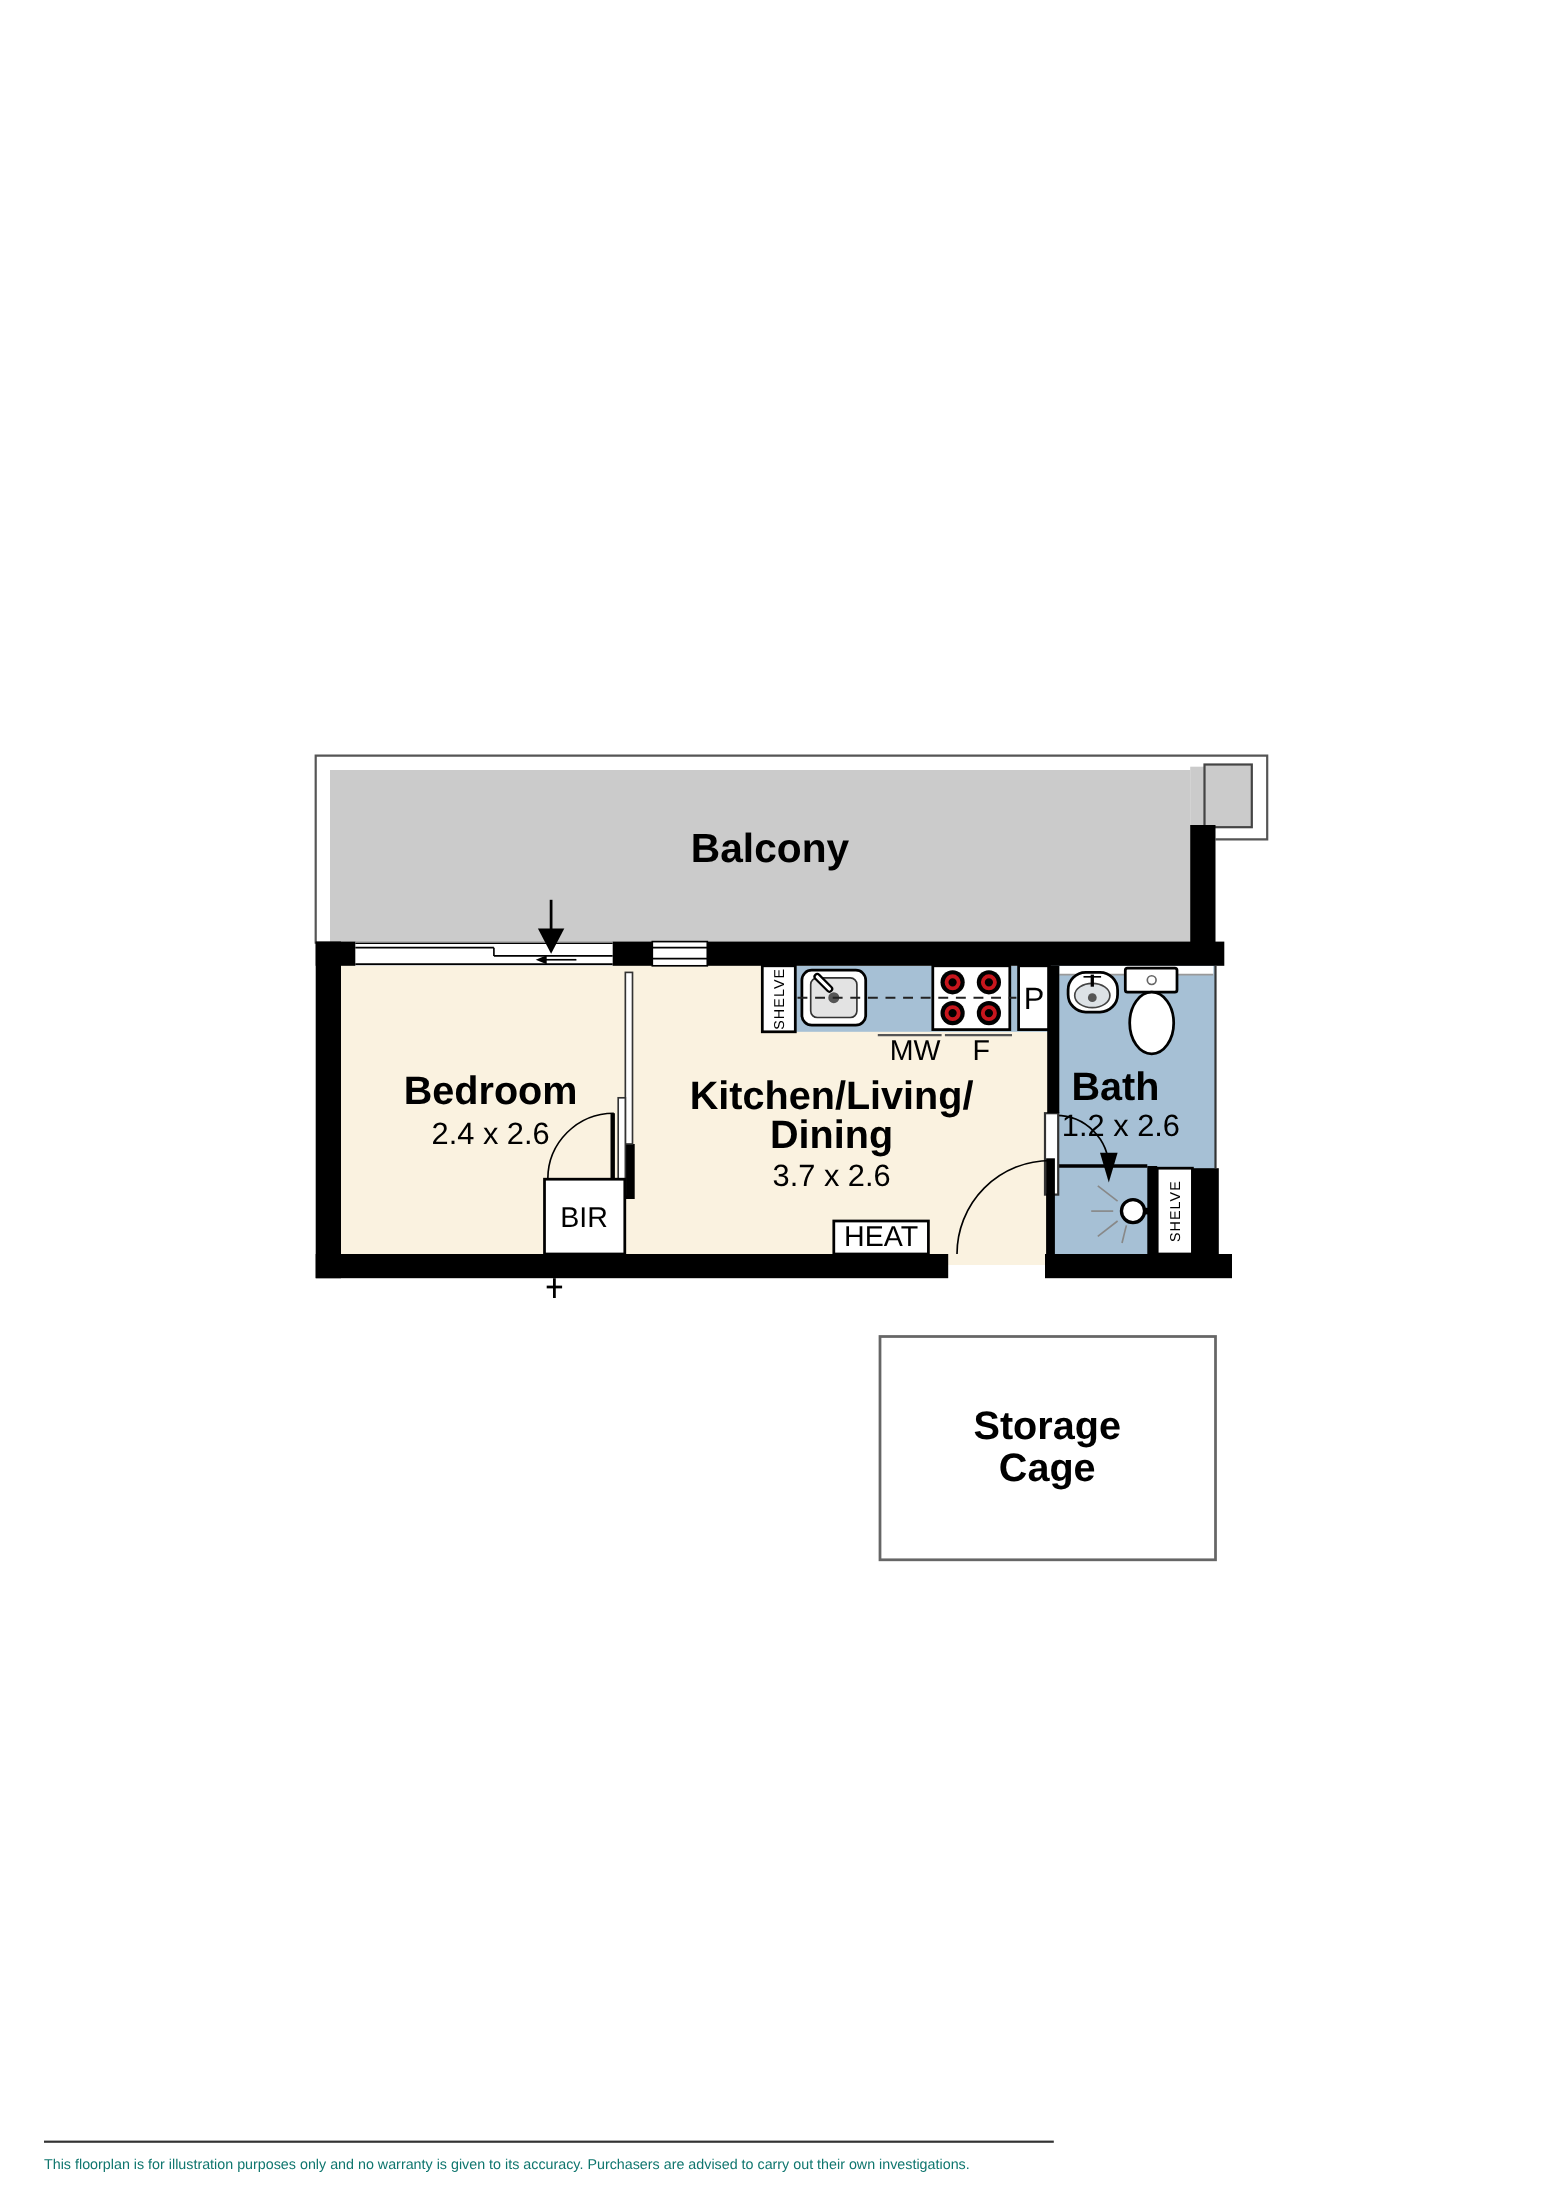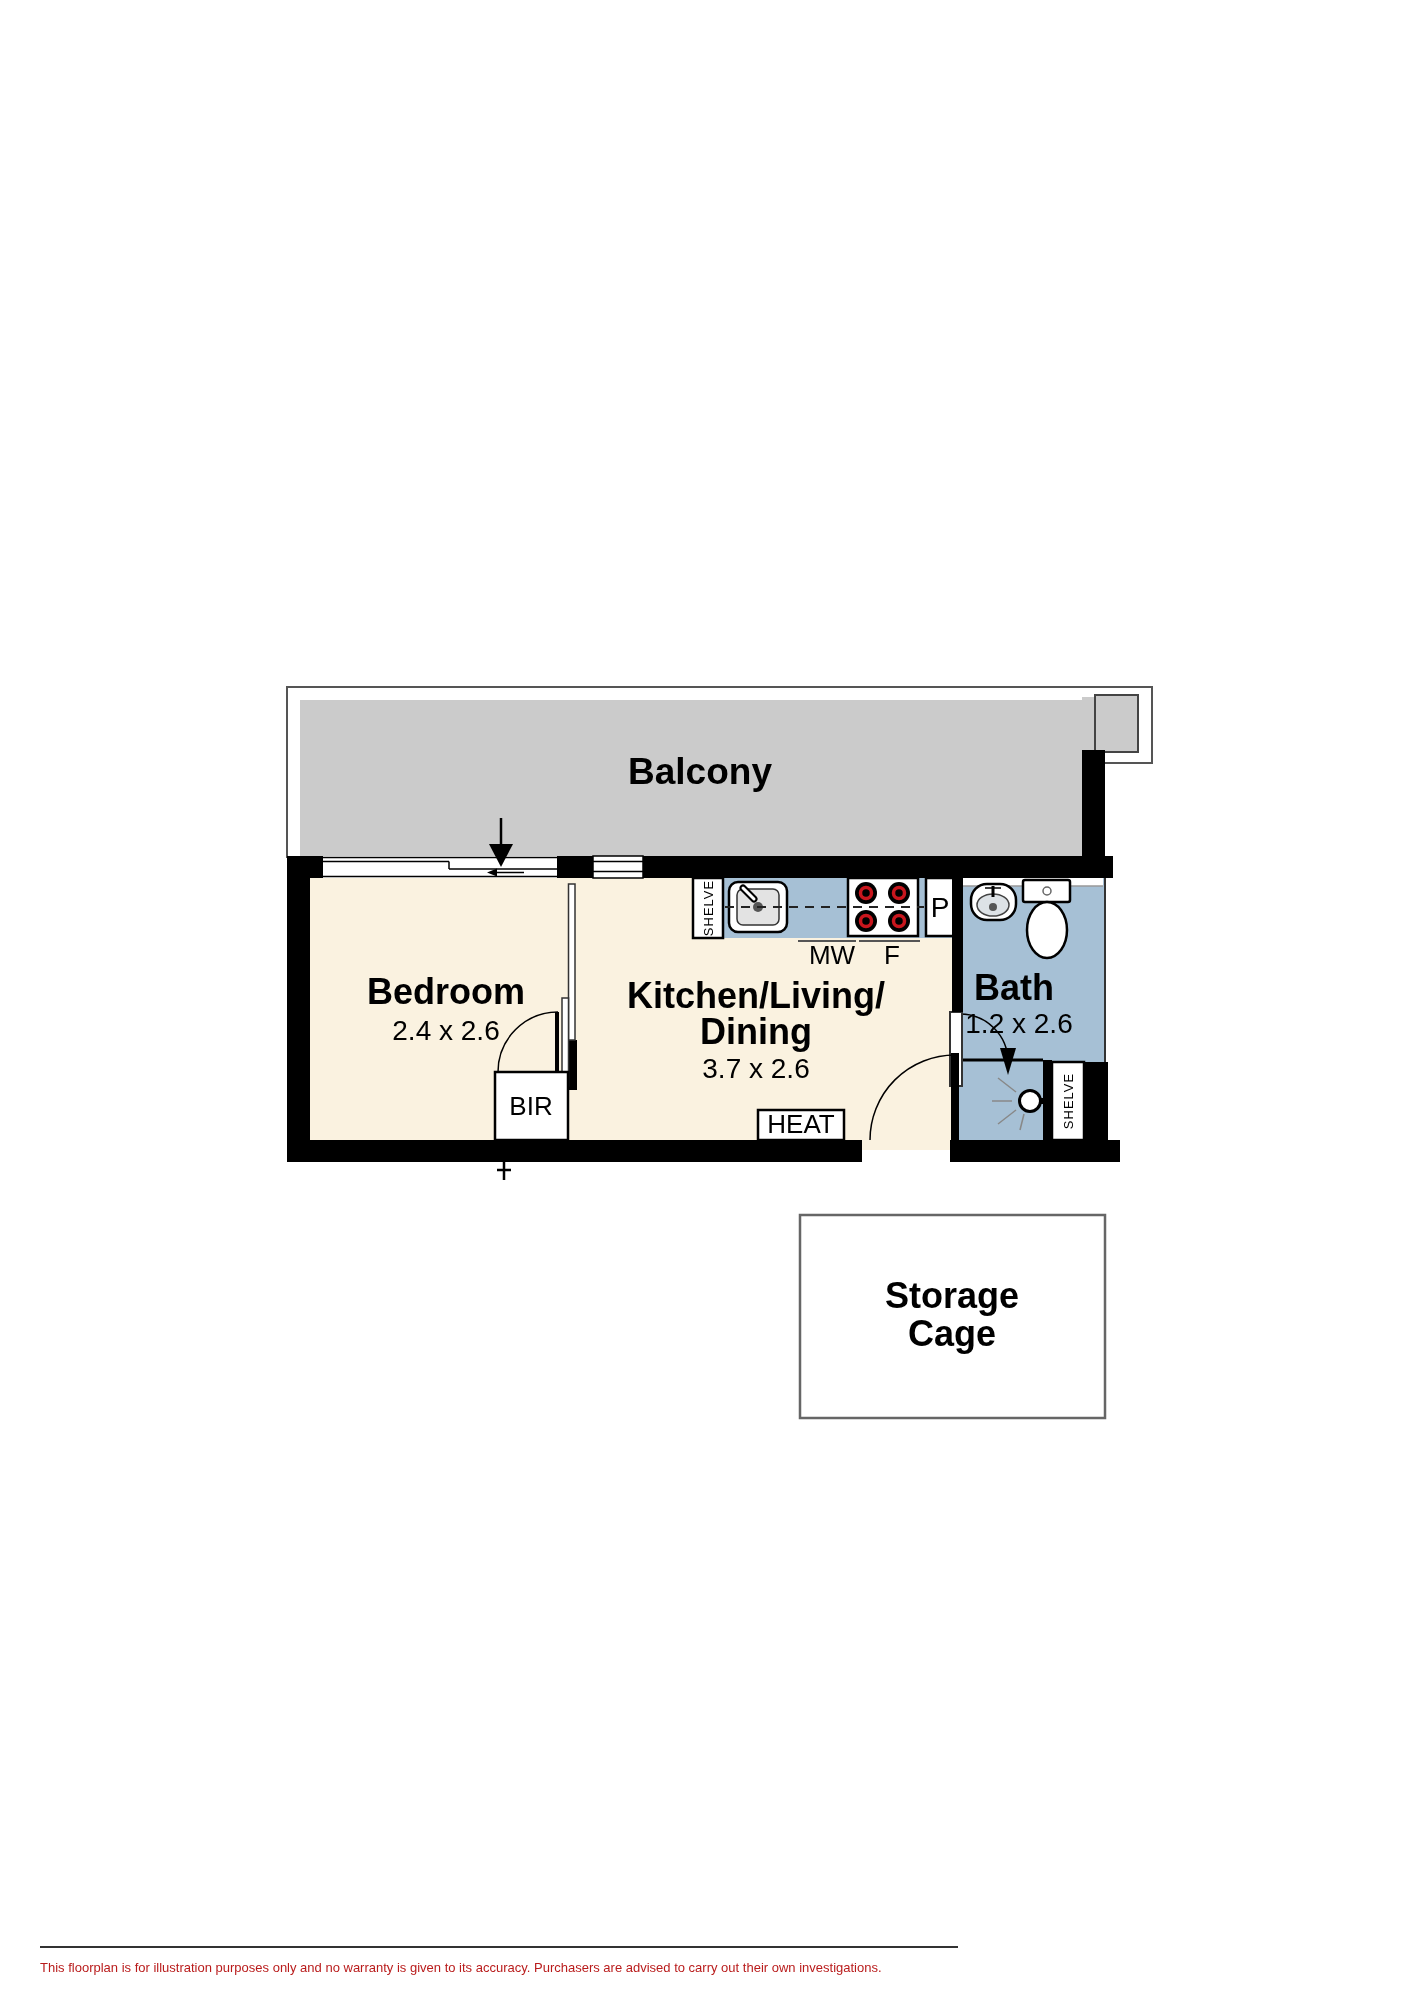--- a/index.html
+++ b/index.html
@@ -9,21 +9,21 @@
   .room-label{font:bold 36px "Liberation Sans", sans-serif;}
   .balcony-label{font:bold 37px "Liberation Sans", sans-serif;}
   .dim-label{font:28px "Liberation Sans", sans-serif;}
   .small-label{font:26px "Liberation Sans", sans-serif;}
   .p-label{font:28px "Liberation Sans", sans-serif;}
   .shelve-label{font:13px "Liberation Sans", sans-serif;letter-spacing:1px;}
   .n-label{font:27px "Liberation Sans", sans-serif;}
   .footer-title{position:absolute;left:40px;top:1900px;font:bold 35px "Liberation Sans", sans-serif;color:#111;}
   .footer-line{position:absolute;left:40px;top:1946px;width:918px;height:2px;background:#333;}
   .footer-disclaimer{position:absolute;left:40px;top:1960px;width:960px;
-        font:13px "Liberation Sans", sans-serif;color:#b91c1c;}
+        font:13px "Liberation Sans", sans-serif;color:#0f766e;}
 </style>
 </head>
 <body>
 
 <div class="page">
 
 <svg width="1414" height="2000" viewBox="0 0 1414 2000" xmlns="http://www.w3.org/2000/svg" style="position:absolute;left:0;top:0;">
 
   <path d="M287,858 L287,687 L1152,687 L1152,763 L1105,763" fill="none" stroke="#555" stroke-width="2"></path>
   <rect x="300" y="700" width="782" height="158" fill="#cbcbcb"></rect>

